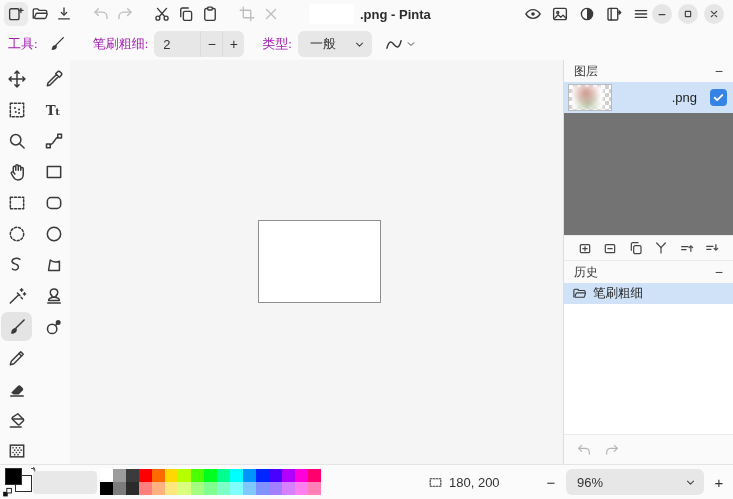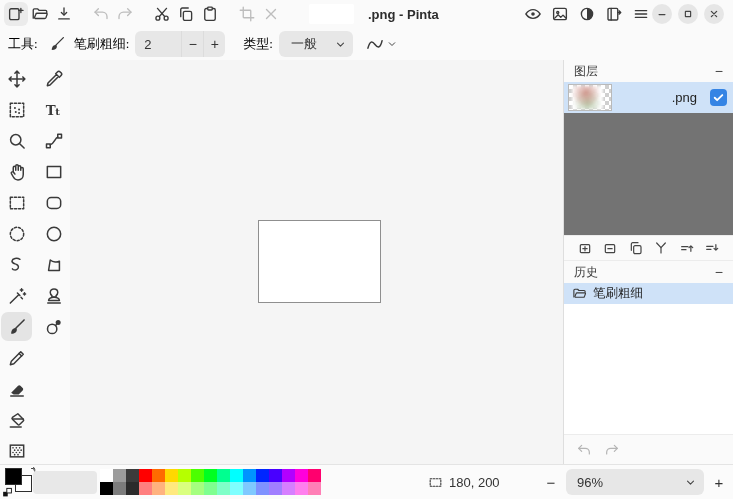--- a/index.html
+++ b/index.html
@@ -14,31 +14,31 @@
 
   
   #titlebar { position:absolute; top:0; left:0; right:0; height:28px; }
   .tb-left { position:absolute; left:4px; top:2px; display:flex; align-items:center; }
   .tbtn { width:24px; height:24px; padding:3px; color:#3a3a3a; border-radius:6px; }
   .tbtn.active { background:#ebebeb; }
   .tbtn.disabled { color:#bdbdbd; }
   .tb-gap { width:13px; }
   #title-group { position:absolute; left:309px; top:4px; display:flex; align-items:center; height:20px; }
   #title-redacted { width:45px; height:20px; background:#ffffff; border-radius:2px; }
-  #window-title { font-weight:bold; color:#2d2d2d; margin-left:14px; white-space:nowrap; }
+  #window-title { font-weight:bold; color:#2d2d2d; margin-left:6px; white-space:nowrap; }
   .tb-right { position:absolute; left:521px; top:2px; display:flex; align-items:center; gap:3px; }
   .wbtns { position:absolute; left:652px; top:4px; display:flex; gap:6px; }
   .wbtn { width:20px; height:20px; border-radius:50%; background:#e6e6e6; color:#444; padding:3px; }
 
   
   #toolbar2 { position:absolute; top:28px; left:0; right:0; height:32px; display:flex; align-items:center; }
-  #toolbar2 .lbl { color:#000000;font-family:Liberation Serif, serif; }
+  #toolbar2 .lbl { color:#a21caf;font-family:Liberation Serif, serif; }
   #tool-label { margin-left:8px; }
   #current-tool { width:22px; height:22px; padding:2px; color:#3a3a3a; margin-left:8px; }
-  #brush-width-label { margin-left:6px; }
+  #brush-width-label { margin-left:25px; }
   #spin-group { margin-left:6px; height:26px; display:flex; align-items:stretch; background:#e7e7e7; border-radius:6px; overflow:hidden; }
   #spin-value { width:46px; display:flex; align-items:center; padding-left:9px; }
   .spin-btn { width:22px; display:flex; align-items:center; justify-content:center; color:#333; border-left:1px solid #dcdcdc; font-size:14px; }
   #type-label { margin-left:18px; }
   #type-select { margin-left:6px; width:74px; height:26px; background:#e7e7e7; border-radius:6px; position:relative; display:flex; align-items:center; padding-left:12px; }
   #type-select .chev { position:absolute; right:6px; width:13px; height:13px; color:#444; }
   #stroke-style { margin-left:12px; display:flex; align-items:center; }
   #stroke-style .sq { width:20px; height:20px; color:#3a3a3a; }
   #stroke-style .chev { width:12px; height:12px; color:#444; margin-left:1px; }
 

